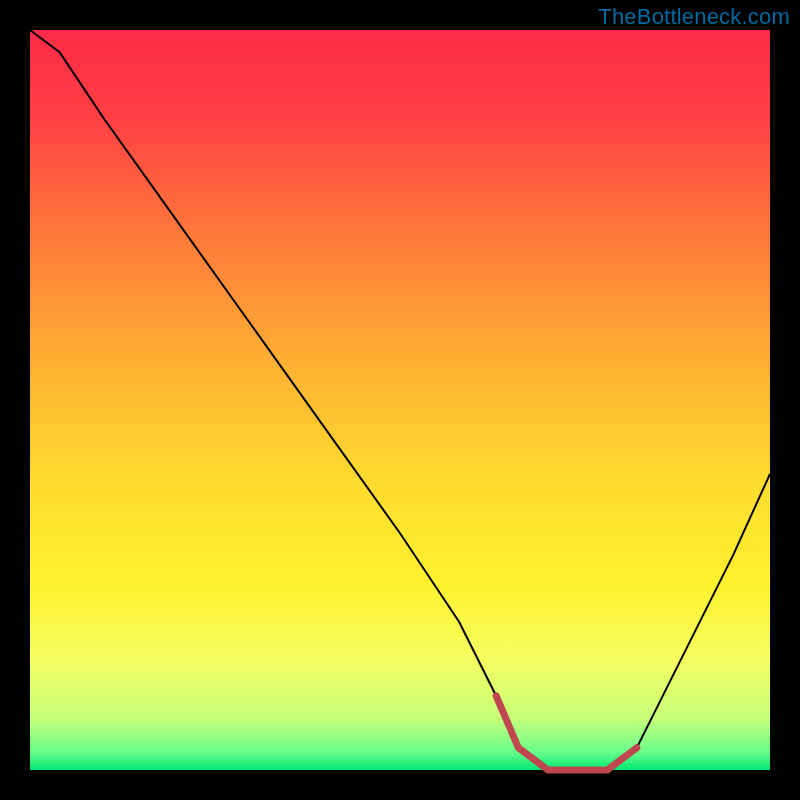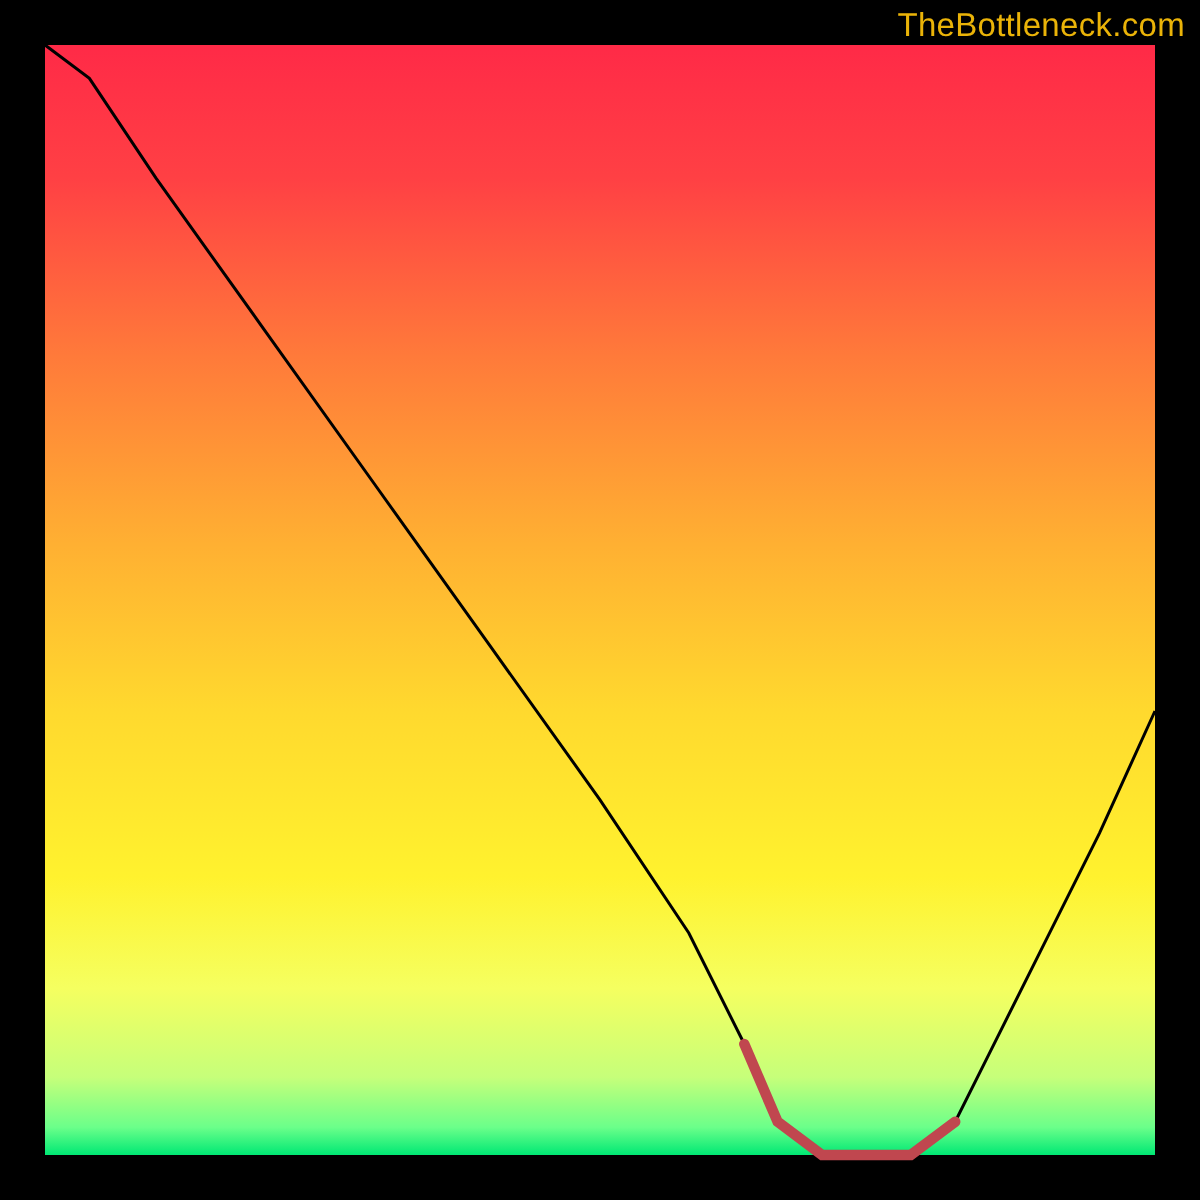--- a/index.html
+++ b/index.html
@@ -14,21 +14,21 @@
   .canvas {
     position: relative;
     width: 800px;
     height: 800px;
     background: #000;
   }
   .attribution {
     position: absolute;
     top: 4px;
     right: 10px;
-    color: #eab308;
+    color: #0369a1;
     font-size: 22px;
     font-weight: 500;
     letter-spacing: 0.2px;
   }
   svg.plot {
     position: absolute;
     left: 0;
     top: 0;
   }
 </style>

